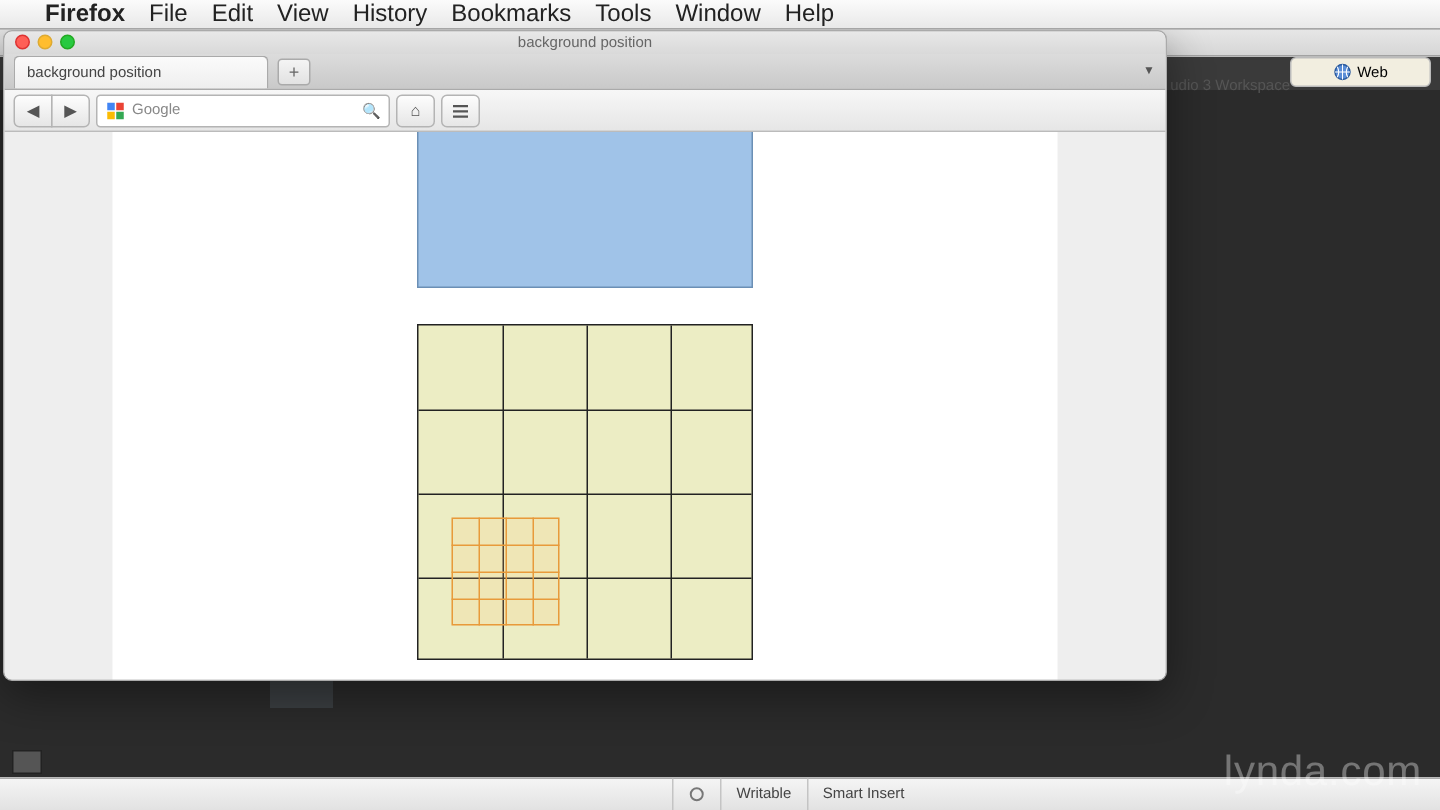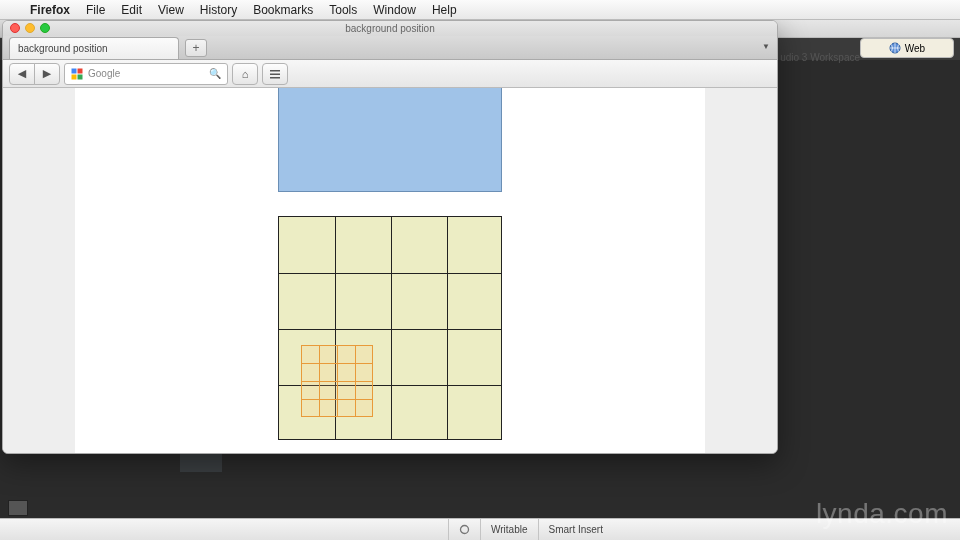--- a/index.html
+++ b/index.html
@@ -1,19 +1,19 @@
 <!DOCTYPE html>
 <html><head>
 <meta charset="utf-8">
 <style>
 * { margin:0; padding:0; box-sizing:border-box; font-family:"Lucida Grande","Helvetica Neue",Arial,sans-serif; }
 body { width:960px; height:540px; background:#3a3a3a; overflow:hidden; position:relative; }
 
 
-.menubar { position:absolute; top:0; left:0; right:0; height:20px; background:linear-gradient(#fbfbfb,#e8e8e8); border-bottom:1px solid #bbb; display:flex; align-items:center; font-size:12px; color:#222; z-index:200; }
+.menubar { position:absolute; top:0; left:0; right:0; height:20px; background:linear-gradient(#fbfbfb,#e8e8e8); border-bottom:1px solid #bbb; display:flex; align-items:center; font-size:16px; color:#222; z-index:200; }
 .apple { width:22px; text-align:center; font-size:14px; }
 .menubar .mi { padding:0 8px; font-weight:bold; }
 .menubar .mn { padding:0 8px; }
 
 
 .ide-title { position:absolute; top:20px; left:0; right:0; height:18px; background:linear-gradient(#e6e6e6,#d6d6d6); border-bottom:1px solid #bbb; font-size:10px; color:#555; text-align:center; line-height:18px; z-index:50; }
 .ide-ws { position:absolute; top:38px; right:6px; height:20px; width:94px; z-index:49; display:flex; align-items:center; justify-content:center; font-size:10px; background:#f2eee0; border:1px solid #bbb; border-radius:4px; }
 .ide-ws svg { width:12px; height:12px; margin-right:4px; }
 
 
@@ -62,21 +62,21 @@
 .ff-toolbar { height:28px; background:linear-gradient(#f7f7f7,#e6e6e6); border-bottom:1px solid #bbb; display:flex; align-items:center; padding:0 6px; gap:4px; }
 .nav-btn { width:26px; height:22px; background:linear-gradient(#fdfdfd,#e6e6e6); border:1px solid #b4b4b4; border-radius:4px; display:flex; align-items:center; justify-content:center; font-size:11px; color:#555; }
 .nav-btn.back { border-radius:4px 0 0 4px; }
 .nav-btn.fwd { border-radius:0 4px 4px 0; margin-left:-5px; }
 .urlbar { flex:1; height:22px; background:#fff; border:1px solid #b4b4b4; border-radius:3px; display:flex; align-items:center; padding:0 6px; font-size:10px; color:#333; position:relative; }
 .urlbar .favicon { width:12px; height:12px; background:#fff; border:1px solid #ccc; margin-right:5px; }
 .urlbar .star { position:absolute; right:24px; top:4px; color:#bbb; font-size:11px; }
 .urlbar .reload { position:absolute; right:4px; top:1px; width:18px; height:18px; display:flex; align-items:center; justify-content:center; border-left:1px solid #ddd; }
 .urlbar .reload .rl { font-size:11px; color:#666; }
 .urlbar .dd { position:absolute; right:46px; top:6px; font-size:7px; color:#888; }
-.searchbar { width:164px; height:22px; background:#fff; border:1px solid #b4b4b4; border-radius:3px; display:flex; align-items:center; padding:0 6px; font-size:10px; color:#888; position:relative; }
+.searchbar { width:196px; height:22px; background:#fff; border:1px solid #b4b4b4; border-radius:3px; display:flex; align-items:center; padding:0 6px; font-size:10px; color:#888; position:relative; }
 .searchbar .g { width:12px; height:12px; margin-right:5px; }
 .searchbar .mag { position:absolute; right:5px; top:4px; color:#888; font-size:10px; }
 
 
 .viewport { position:absolute; top:67px; left:0; right:0; bottom:0; background:#eee; overflow:hidden; }
 .page { width:630px; min-height:500px; background:#fff; margin:0 auto; position:relative; padding-top:0; }
 .page-inner { position:absolute; top:-88px; left:0; right:0; }
 
 .blue-box { width:224px; height:192px; background:#a0c3e8; border:1px solid #6b8fb5; margin:0 auto; }
 .grid-box { width:224px; height:224px; background:#ecedc4; border:1px solid #222; margin:24px auto 0; position:relative; }

